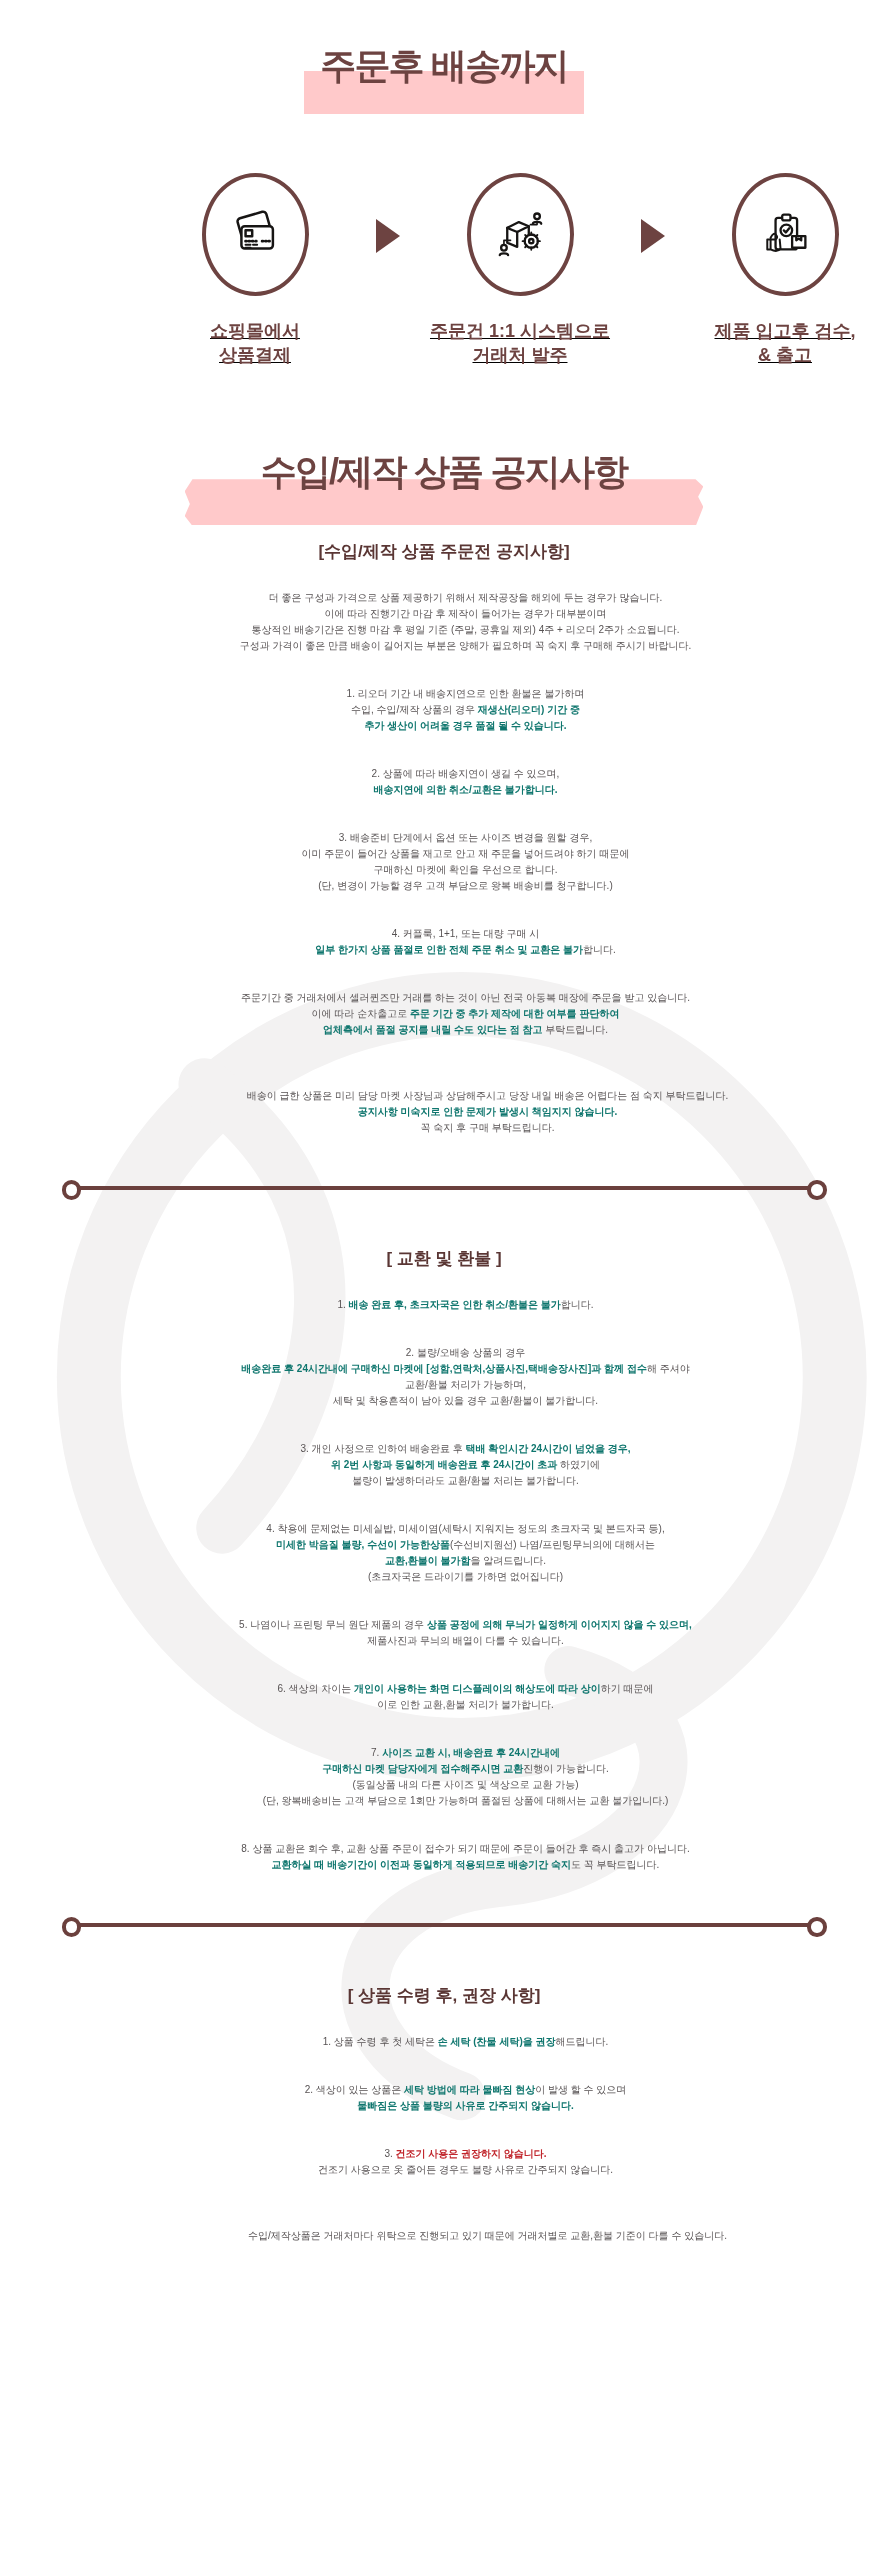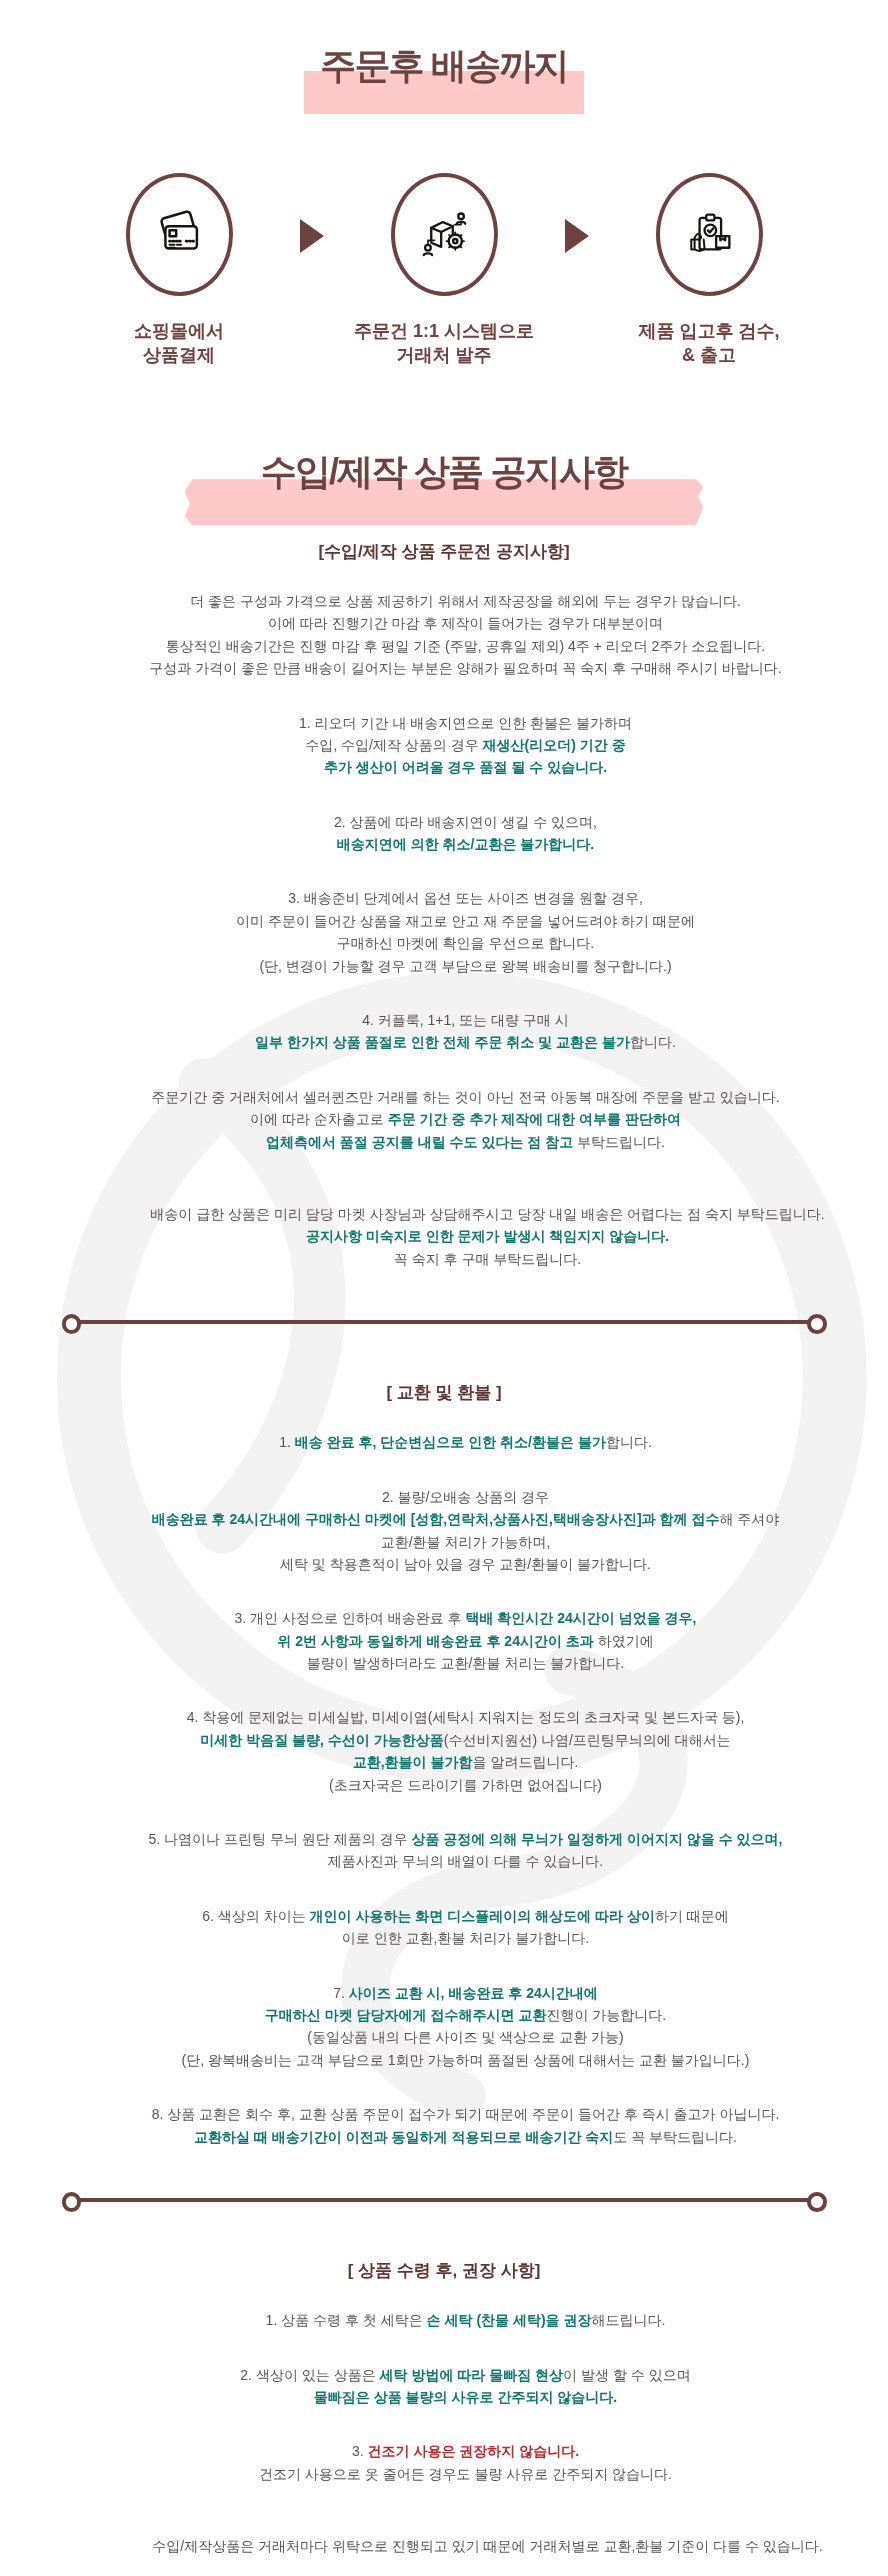--- a/index.html
+++ b/index.html
@@ -22,40 +22,40 @@
   }
   .band{position:absolute;z-index:0;background:#FFC9CA;}
   .t1 .band{left:-16px;right:-16px;top:25px;height:43px;}
   .t2{margin-top:85px;}
   .t2 .band{
     left:-76px;right:-76px;top:27px;height:46px;
     clip-path:polygon(1.5% 0%,98.5% 0%,100% 16%,99% 38%,100% 60%,98.6% 100%,1.4% 100%,0% 80%,1% 54%,0% 26%);
   }
 
   
-  .steps{display:flex;justify-content:center;align-items:flex-start;margin-top:87px;}
+  .steps{display:flex;justify-content:flex-end;align-items:flex-start;margin-top:87px;text-decoration:underline;}
   .step{width:206px;text-align:center;}
   .oval{
     width:99px;height:115px;margin:0 auto;border:4.4px solid #6D4341;border-radius:50%;
     display:flex;align-items:center;justify-content:center;background:#fff;
   }
   .oval svg{display:block;}
   .step-label{
     margin-top:23px;font-size:18px;line-height:1.35;font-weight:600;color:#6D4341;
   }
   .arrow{
     width:0;height:0;margin-top:46px;
     border-top:17px solid transparent;border-bottom:17px solid transparent;
     border-left:24px solid #6D4341;
   }
   .arrow-cell{width:59px;display:flex;justify-content:center;}
 
   
   #notice{margin-top:44px;padding-bottom:36px;}
-  .block{font-size:14px;color:#575253;line-height:1.6;margin-bottom:32px;margin-left:43px;}
+  .block{font-size:10px;color:#575253;line-height:1.6;margin-bottom:32px;margin-left:43px;}
   .block .ln{min-height:1.1em;}
   .block.head{
     font-size:17px;font-weight:700;color:#5A3634;margin:55px 0 25px;
   }
   #notice > .block.head:first-child{margin-top:46px;}
   .block.para-sp{margin-top:50px;padding-left:44px;}
   .r{color:#0f766e;font-weight:700;}
   .d{color:#C1272D;font-weight:700;}
 
   .divider{
@@ -196,21 +196,21 @@
           <div class="ln"><span class="r">업체측에서 품절 공지를 내릴 수도 있다는 점 참고 </span><span>부탁드립니다.</span></div>
         </div>
         <div class="block para para-sp">
           <div class="ln"><span>배송이 급한 상품은 미리 담당 마켓 사장님과 상담해주시고 당장 내일 배송은 어렵다는 점 숙지 부탁드립니다.</span></div>
           <div class="ln"><span class="r">공지사항 미숙지로 인한 문제가 발생시 책임지지 않습니다.</span></div>
           <div class="ln"><span>꼭 숙지 후 구매 부탁드립니다.</span></div>
         </div>
         <div class="divider"></div>
         <div class="block head">[ 교환 및 환불 ]</div>
         <div class="block item">
-          <div class="ln"><span>1. </span><span class="r">배송 완료 후, 단순변심으로 인한 취소/환불은 불가</span><span>합니다.</span></div>
+          <div class="ln"><span>1. </span><span class="r">배송 완료 후, 초크자국은 인한 취소/환불은 불가</span><span>합니다.</span></div>
         </div>
         <div class="block item">
           <div class="ln"><span>2. 불량/오배송 상품의 경우</span></div>
           <div class="ln"><span class="r">배송완료 후 24시간내에 구매하신 마켓에 [성함,연락처,상품사진,택배송장사진]과 함께 접수</span><span>해 주셔야</span></div>
           <div class="ln"><span>교환/환불 처리가 가능하며,</span></div>
           <div class="ln"><span>세탁 및 착용흔적이 남아 있을 경우 교환/환불이 불가합니다.</span></div>
         </div>
         <div class="block item">
           <div class="ln"><span>3. 개인 사정으로 인하여 배송완료 후 </span><span class="r">택배 확인시간 24시간이 넘었을 경우,</span></div>
           <div class="ln"><span class="r">위 2번 사항과 동일하게 배송완료 후 24시간이 초과 </span><span>하였기에</span></div>

